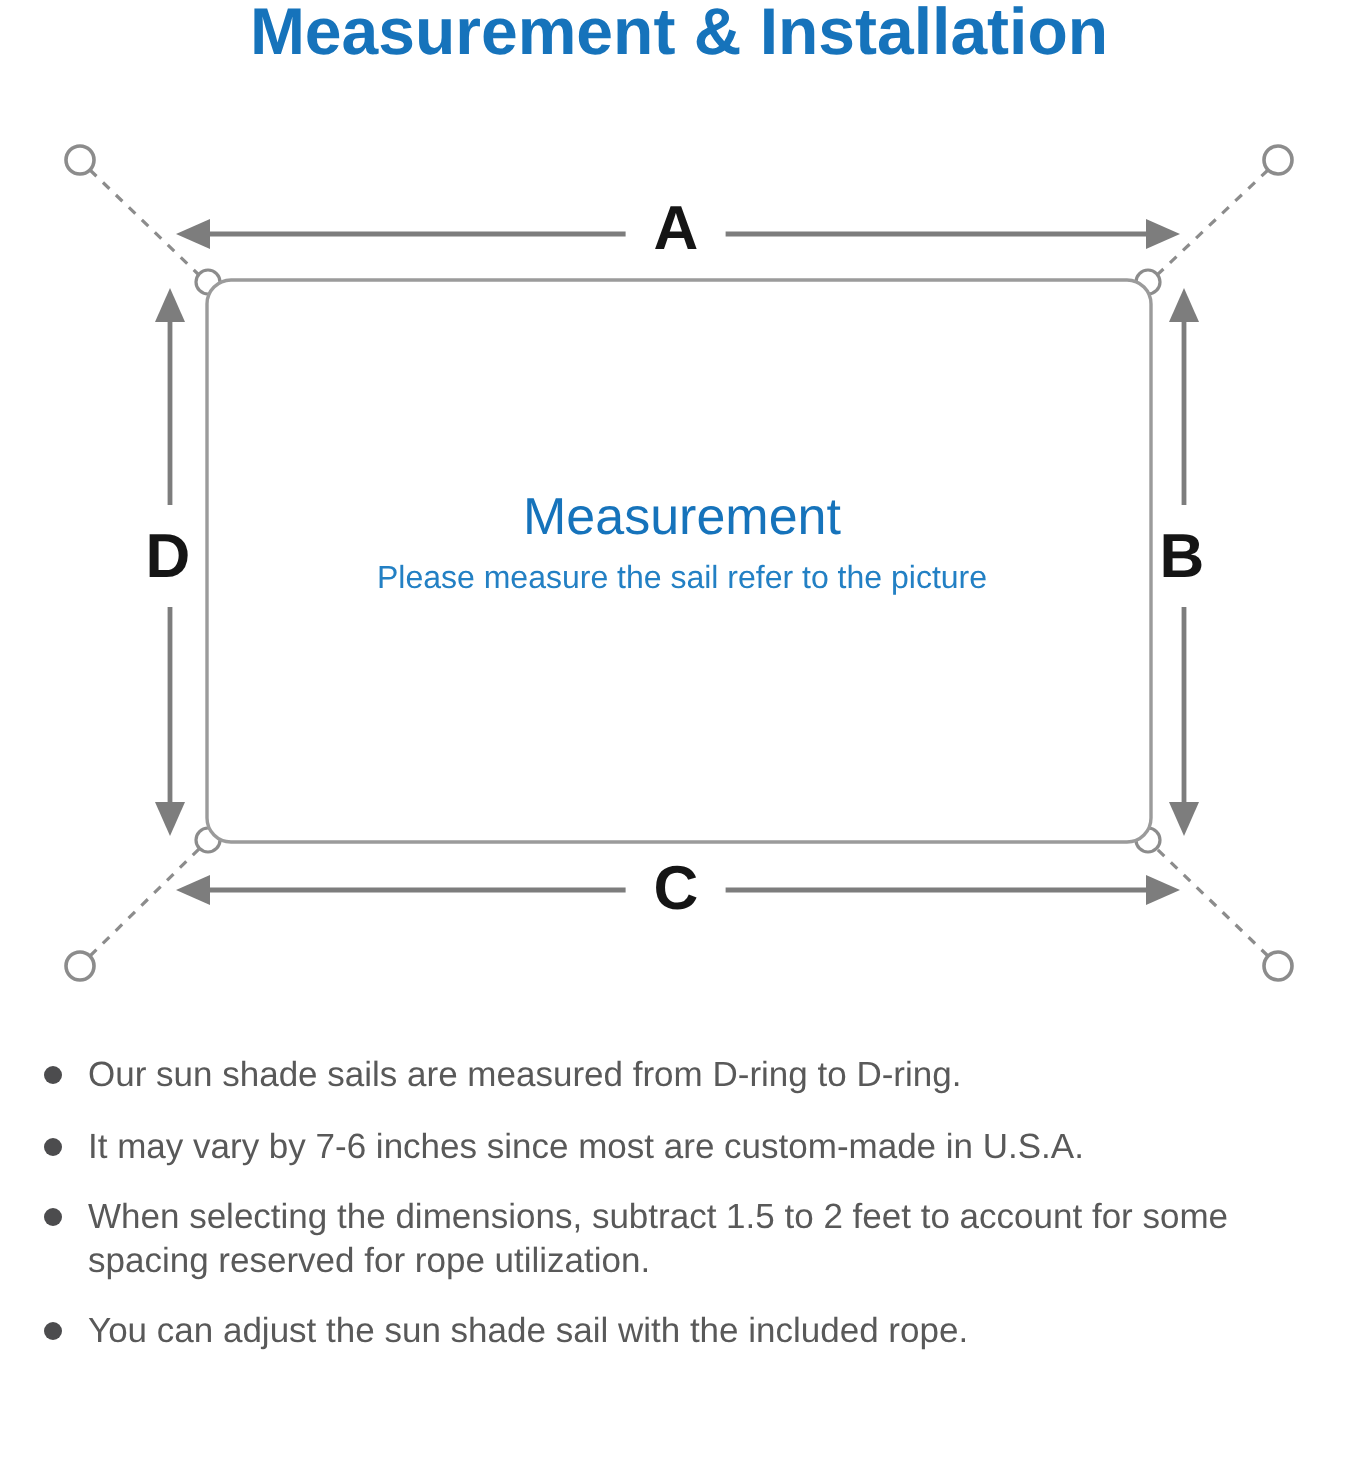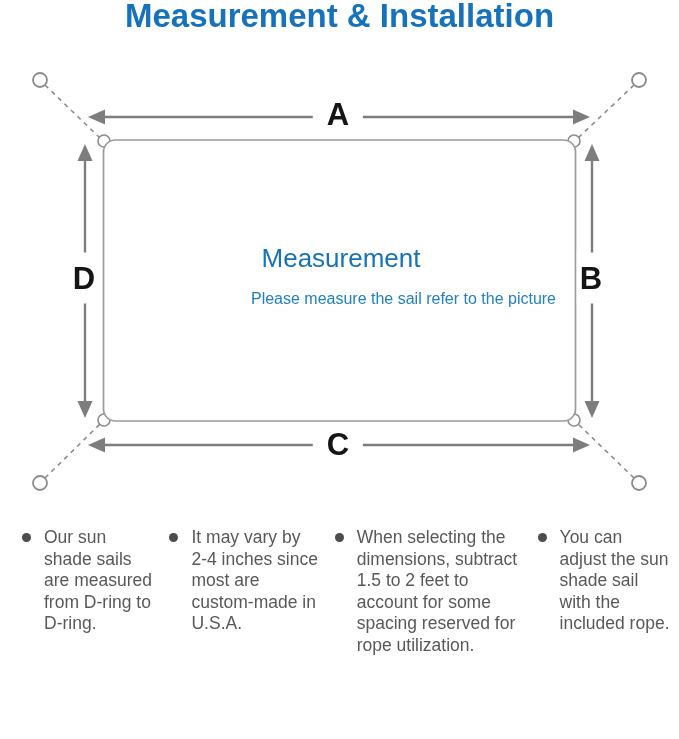--- a/index.html
+++ b/index.html
@@ -47,30 +47,29 @@
   }
   .center-heading {
     font-size: 26px;
     font-weight: normal;
     color: #1673bb;
     margin: 0 0 7px 0;
   }
   .center-sub {
     font-size: 16px;
     color: #2380c4;
-    margin: 16px;
-    text-align: right;
+    margin: 6px;
   }
   .notes {
     position: absolute;
     top: 527px;
     left: 20px;
     width: 650px;
     display: flex;
-    flex-direction: row;
+    flex-direction: column;
     gap: 14px;
     list-style: none;
     margin: 0;
     padding: 0;
   }
   .note-item { display: flex; align-items: flex-start; }
   .bullet-dot {
     flex: 0 0 auto;
     width: 9px;
     height: 9px;
@@ -146,21 +145,21 @@
     <p class="center-sub">Please measure the sail refer to the picture</p>
   </div>
 
   <ul class="notes">
     <li class="note-item">
       <span class="bullet-dot"></span>
       <span class="note-text">Our sun shade sails are measured from D-ring to D-ring.</span>
     </li>
     <li class="note-item">
       <span class="bullet-dot"></span>
-      <span class="note-text">It may vary by 2-4 inches since most are custom-made in U.S.A.</span>
+      <span class="note-text">It may vary by 7-6 inches since most are custom-made in U.S.A.</span>
     </li>
     <li class="note-item">
       <span class="bullet-dot"></span>
       <span class="note-text">When selecting the dimensions, subtract 1.5 to 2 feet to account for some spacing reserved for rope utilization.</span>
     </li>
     <li class="note-item">
       <span class="bullet-dot"></span>
       <span class="note-text">You can adjust the sun shade sail with the included rope.</span>
     </li>
   </ul>

